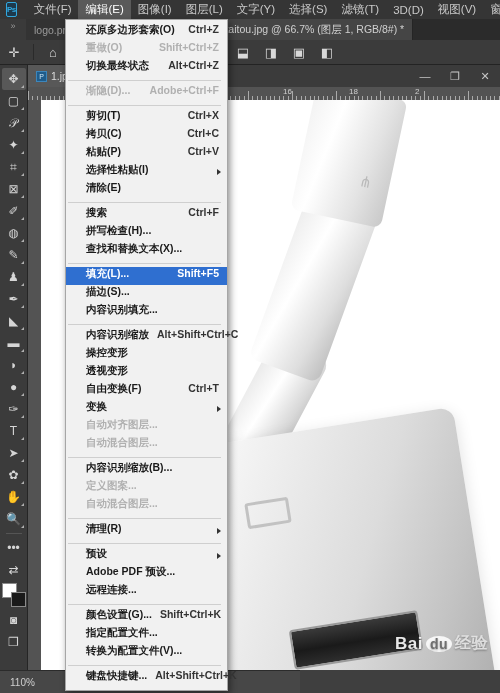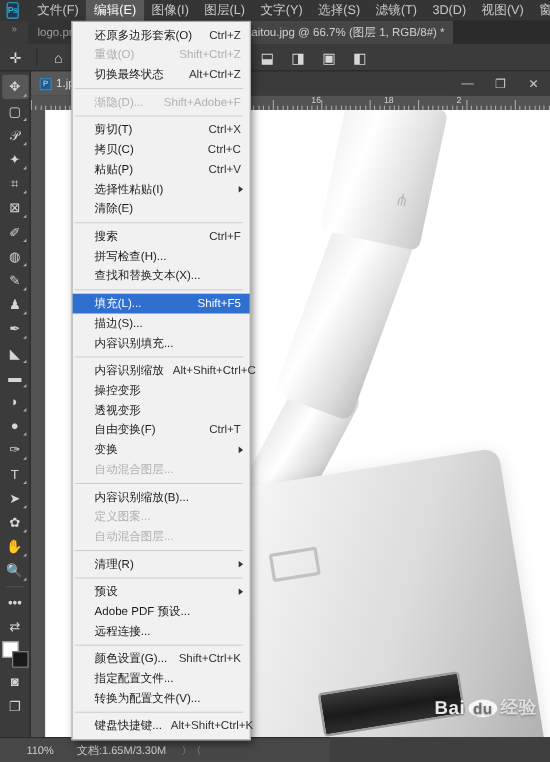--- a/index.html
+++ b/index.html
@@ -196,39 +196,39 @@
     position: absolute; top: 87px; right: 0; width: 0px; height: 583px;
     background: #3b3b3b;
   }
 
   
   .statusbar {
     position: absolute; bottom: 0; left: 0; width: 500px; height: 23px;
     background: #474747; border-top: 1px solid #2b2b2b;
     display: flex; align-items: center; font-size: 10px; color: #cfcfcf;
   }
-  .sb-zoom { width: 62px; padding-left: 24px; }
+  .sb-zoom { width: 62px; padding-left: 10px; }
   .sb-doc { padding-left: 8px; }
   .sb-arrow { margin-left: 14px; color: #b0b0b0; font-size: 9px; }
   .sb-scroll {
     position: absolute; right: 0; bottom: 0; width: 200px; height: 23px;
     background: #3f3f3f;
   }
 
   
   .menu-panel {
     position: absolute; top: 19px; left: 65px; width: 163px;
     background: #f1f1f1; border: 1px solid #a6a6a6;
     box-shadow: 2px 3px 7px rgba(0,0,0,0.45);
     padding: 3px 0; z-index: 50;
     font-size: 10.5px; color: #1a1a1a;
   }
   .mi {
-    display: flex; align-items: center; height: 18px;
-    padding: 0 6px 0 20px; white-space: nowrap; position: relative;
+    display: flex; height: 18px;
+    padding: 0 6px 0 20px; white-space: nowrap; position: relative; font-weight: bold;
   }
   .mi .mi-label { flex: 0 0 auto; }
   .mi .mi-spacer { flex: 1 1 auto; min-width: 8px; }
   .mi .mi-key { flex: 0 0 auto; color: #333; padding-right: 2px; }
   .mi.disabled .mi-label, .mi.disabled .mi-key { color: #b0b0b0; }
   .mi.highlight { background: #2f6fd0; }
   .mi.highlight .mi-label, .mi.highlight .mi-key { color: #ffffff; }
   .mi .mi-arrow {
     position: absolute; right: 6px; top: 50%; transform: translateY(-50%);
     width: 0; height: 0; border-top: 3.5px solid transparent;
@@ -498,21 +498,21 @@
         </div>
         <div class="mi">
           <span class="mi-label">切换最终状态</span>
           <span class="mi-spacer"></span>
           <span class="mi-key">Alt+Ctrl+Z</span>
         </div>
         <div class="msep"></div>
         <div class="mi disabled">
           <span class="mi-label">渐隐(D)...</span>
           <span class="mi-spacer"></span>
-          <span class="mi-key">Shift+Adobe+F</span>
+          <span class="mi-key">Adobe+Ctrl+F</span>
         </div>
         <div class="msep"></div>
         <div class="mi">
           <span class="mi-label">剪切(T)</span>
           <span class="mi-spacer"></span>
           <span class="mi-key">Ctrl+X</span>
         </div>
         <div class="mi">
           <span class="mi-label">拷贝(C)</span>
           <span class="mi-spacer"></span>
@@ -578,20 +578,24 @@
           <span class="mi-label">自由变换(F)</span>
           <span class="mi-spacer"></span>
           <span class="mi-key">Ctrl+T</span>
         </div>
         <div class="mi">
           <span class="mi-label">变换</span>
           <span class="mi-spacer"></span>
           <span class="mi-arrow"></span>
         </div>
         <div class="mi disabled">
+          <span class="mi-label">自动对齐图层...</span>
+          <span class="mi-spacer"></span>
+        </div>
+        <div class="mi disabled">
           <span class="mi-label">自动混合图层...</span>
           <span class="mi-spacer"></span>
         </div>
         <div class="msep"></div>
         <div class="mi">
           <span class="mi-label">内容识别缩放(B)...</span>
           <span class="mi-spacer"></span>
         </div>
         <div class="mi disabled">
           <span class="mi-label">定义图案...</span>

